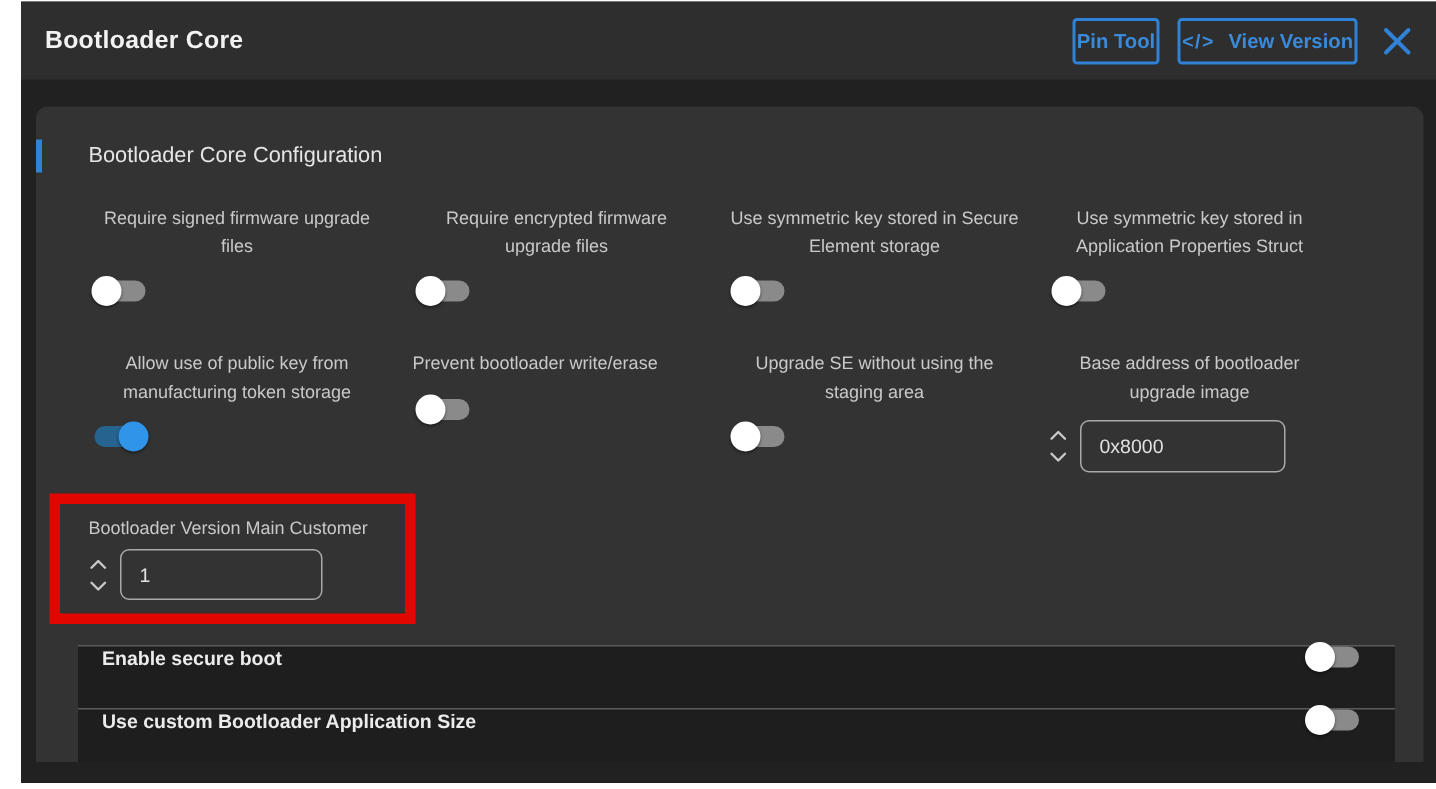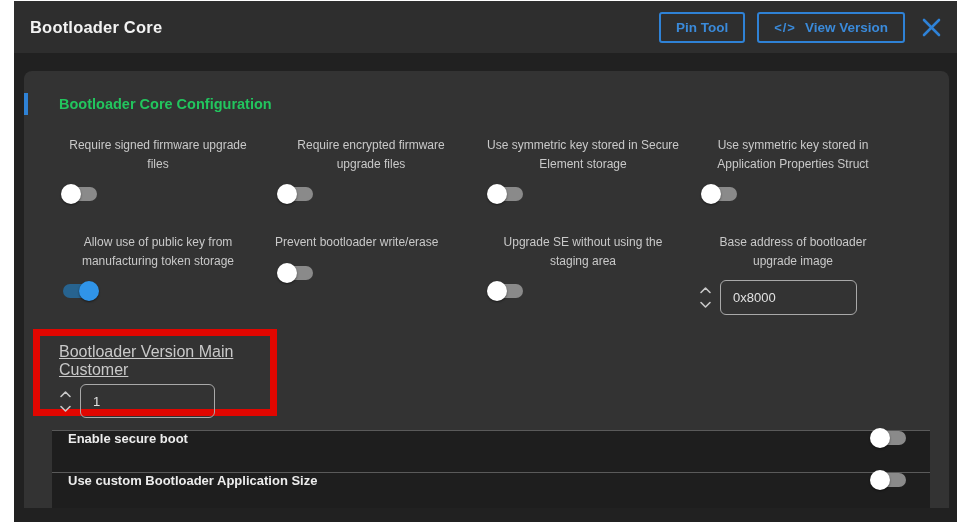--- a/index.html
+++ b/index.html
@@ -8,31 +8,31 @@
   .dialog { position: absolute; left: 14px; top: 1px; width: 950px; height: 521px;
     background: #212121; overflow: hidden; }
 
   
   .titlebar { height: 52px; background: #2e2e2e; display: flex; align-items: center;
     padding: 0 16px; }
   .titlebar h1 { font-size: 16.5px; font-weight: bold; color: #f2f2f2; letter-spacing: .2px; }
   .titlebar .spacer { flex: 1; }
   .hbtn { display: inline-flex; align-items: center; gap: 9px; background: transparent;
     border: 2px solid #2f82d6; border-radius: 3px; color: #3a8ada; font-family: "Liberation Sans", sans-serif;
-    font-size: 13.5px; font-weight: bold; padding: 6px 15px; cursor: pointer; margin-left: 12px; }
+    font-size: 13.5px; font-weight: bold; padding: 6px 1px; cursor: pointer; margin-left: 12px; }
   .hbtn .code-glyph { font-size: 13px; font-weight: bold; letter-spacing: 1px; }
   .close-btn { background: transparent; border: 0; margin-left: 16px; margin-right: 6px;
     cursor: pointer; display: flex; align-items: center; }
 
   
   .panel { margin: 18px 15px 0 10px; width: 925px; height: 437px; background: #333333;
     border-radius: 8px 8px 0 0; position: relative; overflow: hidden; }
   .section-head { position: relative; margin-top: 22px; height: 22px; display: flex; align-items: center; }
   .accent-bar { position: absolute; left: 0; top: 0; width: 4px; height: 22px; background: #2f82d6; }
-  .section-head h2 { margin-left: 35px; font-size: 14.5px; font-weight: bold; color: #22c55e; text-align: right; }
+  .section-head h2 { margin-left: 35px; font-size: 14.5px; font-weight: normal; color: #e5e5e5; text-align: right; }
 
   
   .grid { margin: 16px 0 0 35px; display: grid; grid-template-columns: 216px 210px 214px 206px; }
   .cell { min-height: 97px; padding-right: 18px; display: flex; flex-direction: column;
     align-items: flex-start; }
   .cell .lbl { font-size: 12px; line-height: 1.55; color: #c9c9c9; margin-top: 5px; text-align: center; }
   .toggle { position: relative; width: 34px; height: 14px; border-radius: 7px; background: #8a8a8a;
     margin: 14px 0 0 4px; cursor: pointer; flex: none; }
   .toggle .knob { position: absolute; left: -2px; top: -3px; width: 20px; height: 20px;
     border-radius: 50%; background: #ffffff; box-shadow: 0 1px 2px rgba(0,0,0,.5); }
@@ -42,21 +42,21 @@
   .num-group { display: flex; align-items: center; margin-top: 10px; }
   .spinners { display: flex; flex-direction: column; gap: 7px; margin-right: 8px; }
   .spin-btn { background: none; border: 0; padding: 0; line-height: 0; cursor: pointer; }
   .num-input { width: 137px; height: 35px; background: transparent; border: 1px solid #a9a9a9;
     border-radius: 6px; color: #e2e2e2; font-family: "Liberation Sans", sans-serif; font-size: 13px;
     padding: 0 12px; outline: none; }
 
   
   .hl-box { margin: 4px 0 0 9px; width: 244px; height: 87px; border: 7px solid #e10600;
     padding: 7px 0 0 19px; }
-  .hl-box .lbl { font-size: 16px; color: #c9c9c9; text-decoration: underline; }
+  .hl-box .lbl { font-size: 12px; color: #c9c9c9; }
   .hl-box .num-group { margin-top: 5px; }
   .hl-box .num-input { width: 135px; height: 34px; }
 
   
   .accordion { margin: 14px 0 0 28px; width: 878px; }
   .acc-row { height: 42px; background: #1e1e1e; border-top: 1px solid #5a5a5a;
     display: flex; align-items: flex-start; padding: 0 24px 0 16px; cursor: pointer; }
   .acc-row:last-child { border-bottom: 3px solid #fde047; }
   .acc-row .acc-lbl { font-size: 13px; font-weight: bold; color: #ececec; }
   .acc-row .spacer { flex: 1; }

